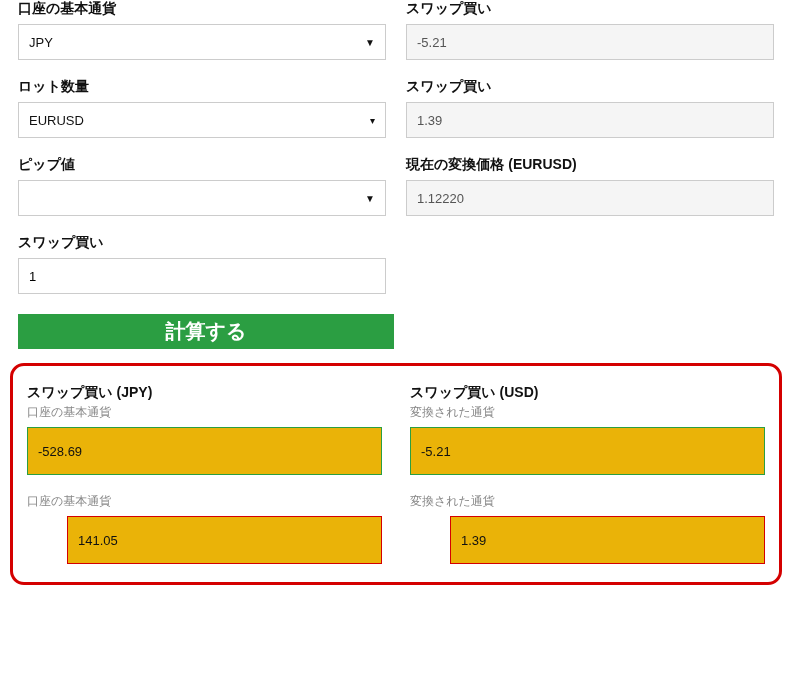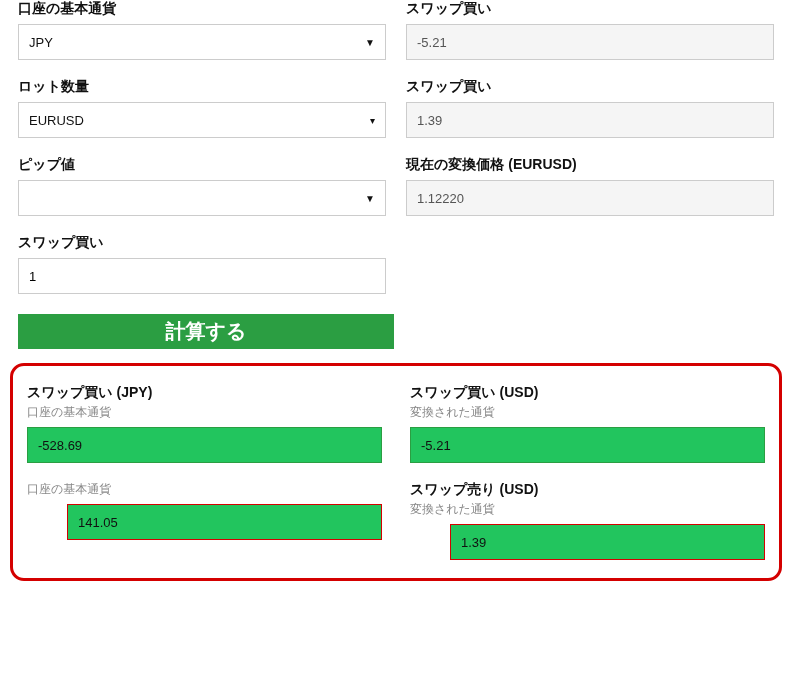--- a/index.html
+++ b/index.html
@@ -24,21 +24,21 @@
     
     .calc-btn { background: #2b9e42; color: #fff; font-size: 20px; font-weight: bold; text-align: center; padding: 4px 0; cursor: pointer; margin: 2px 10px 14px 10px; width: calc(50% - 12px); }
     
     .results { border: 3px solid #d40000; border-radius: 14px; padding: 18px 14px; margin: 0 2px; }
     .res-grid { display: flex; gap: 28px; }
     .res-col { flex: 1; }
     .res-field { margin-bottom: 18px; }
     .res-field:last-child { margin-bottom: 0; }
     .res-label { font-weight: bold; font-size: 14px; }
     .res-sub { color: #888; font-size: 12px; margin: 2px 0 6px 0; }
-    .res-box { height: 36px; border: 1px solid; display: flex; align-items: center; padding: 0 10px; font-size: 13px; background: #22c55e; }
+    .res-box { height: 48px; border: 1px solid; display: flex; align-items: center; padding: 0 10px; font-size: 13px; background: #eab308; }
     .res-box.green { border-color: #2b9e42; }
     .res-box.red { border-color: #d40000; margin-left: 40px; }
   </style>
 </head>
 <body>
 
 <div class="wrap">
 
 
   <div class="form-grid">
@@ -106,21 +106,20 @@
           <div class="res-box red">141.05</div>
         </div>
       </div>
       <div class="res-col">
         <div class="res-field">
           <div class="res-label">スワップ買い (USD)</div>
           <div class="res-sub">変換された通貨</div>
           <div class="res-box green">-5.21</div>
         </div>
         <div class="res-field">
-          <div class="res-label">スワップ売り (USD)</div>
           <div class="res-sub">変換された通貨</div>
           <div class="res-box red">1.39</div>
         </div>
       </div>
     </div>
   </div>
 
 </div>
 
 </body></html>

